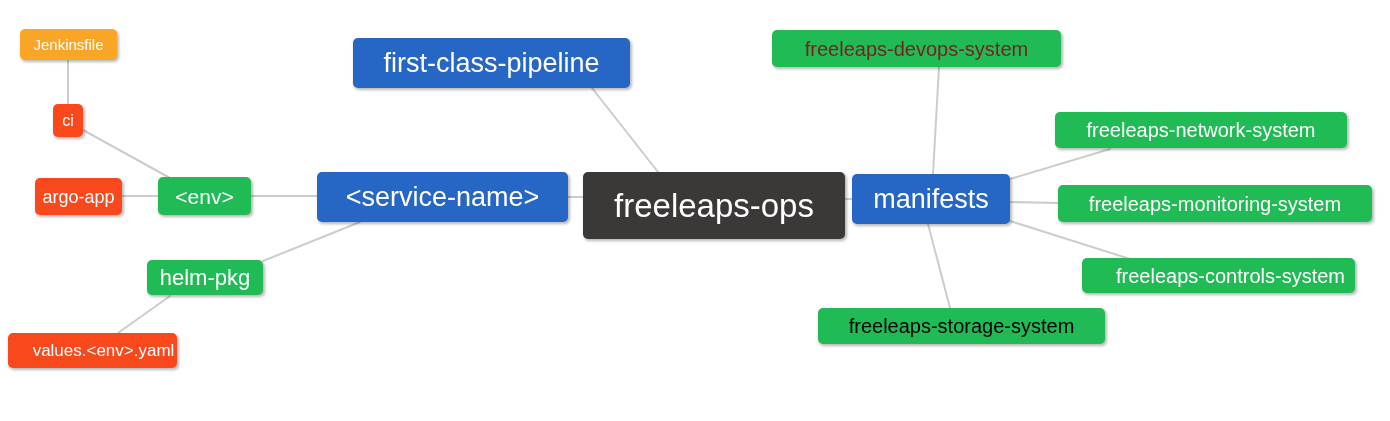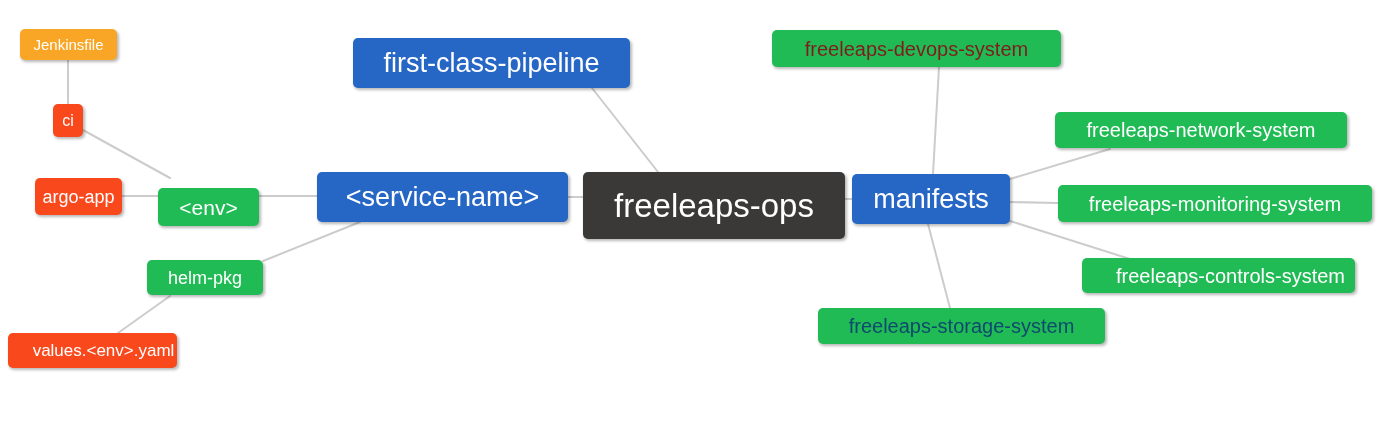--- a/index.html
+++ b/index.html
@@ -57,21 +57,21 @@
       <line x1="1010" y1="221" x2="1130" y2="259" stroke="#CCCCCC" stroke-width="2" stroke-linecap="round"></line>
       <line x1="928" y1="224" x2="950" y2="308" stroke="#CCCCCC" stroke-width="2" stroke-linecap="round"></line>
     </svg>
 <div class="node" style="left: 583px; top: 172px; width: 262px; height: 67px; font-size: 33px; background: rgb(59, 56, 56); color: rgb(255, 255, 255);">freeleaps-ops</div>
     <div class="node" style="left: 315px; top: 38px; width: 277px; height: 50px; font-size: 27px; background: rgb(38, 102, 196); color: rgb(255, 255, 255); margin-left: 38px;">first-class-pipeline</div>
     <div class="node" style="left: 317px; top: 172px; width: 251px; height: 50px; font-size: 27px; background: rgb(38, 102, 196); color: rgb(255, 255, 255);">&lt;service-name&gt;</div>
     <div class="node" style="left: 852px; top: 174px; width: 158px; height: 50px; font-size: 27px; background: rgb(38, 102, 196); color: rgb(255, 255, 255);">manifests</div>
     <div class="node" style="left: 20px; top: 29px; width: 97px; height: 31px; font-size: 15px; background: rgb(249, 165, 37); color: rgb(255, 255, 255);">Jenkinsfile</div>
     <div class="node" style="left: 53px; top: 104px; width: 30px; height: 33px; font-size: 16px; background: rgb(249, 72, 28); color: rgb(255, 255, 255);">ci</div>
     <div class="node" style="left: 35px; top: 178px; width: 87px; height: 37px; font-size: 18px; background: rgb(249, 72, 28); color: rgb(255, 255, 255);">argo-app</div>
-    <div class="node" style="left: 158px; top: 177px; width: 101px; height: 38px; font-size: 21px; background: rgb(33, 187, 85); color: rgb(255, 255, 255); margin-top: 11px;">&lt;env&gt;</div>
-    <div class="node" style="left: 147px; top: 260px; width: 116px; height: 35px; font-size: 18px; background: rgb(33, 187, 85); color: rgb(255, 255, 255);">helm-pkg</div>
+    <div class="node" style="left: 158px; top: 177px; width: 93px; height: 38px; font-size: 21px; background: rgb(33, 187, 85); color: rgb(255, 255, 255);">&lt;env&gt;</div>
+    <div class="node" style="left: 147px; top: 260px; width: 116px; height: 35px; font-size: 22px; background: rgb(33, 187, 85); color: rgb(255, 255, 255);">helm-pkg</div>
     <div class="node" style="left: 8px; top: 333px; width: 169px; height: 35px; font-size: 17px; background: rgb(249, 72, 28); color: rgb(255, 255, 255); padding-left: 22px;">values.&lt;env&gt;.yaml</div>
     <div class="node" style="left: 772px; top: 30px; width: 289px; height: 37px; font-size: 20px; background: rgb(33, 187, 85); color: #7f1d1d;">freeleaps-devops-system</div>
     <div class="node" style="left: 1055px; top: 112px; width: 292px; height: 36px; font-size: 20px; background: rgb(33, 187, 85); color: rgb(255, 255, 255);">freeleaps-network-system</div>
     <div class="node" style="left: 1058px; top: 185px; width: 314px; height: 37px; font-size: 20px; background: rgb(33, 187, 85); color: rgb(255, 255, 255);">freeleaps-monitoring-system</div>
     <div class="node" style="left: 1082px; top: 258px; width: 273px; height: 35px; font-size: 20px; background: rgb(33, 187, 85); color: rgb(255, 255, 255); padding-left: 24px;">freeleaps-controls-system</div>
-    <div class="node" style="left: 818px; top: 308px; width: 287px; height: 36px; font-size: 20px; background: rgb(33, 187, 85); color: #0c4a6e; text-align: center;">freeleaps-storage-system</div>
+    <div class="node" style="left: 818px; top: 308px; width: 287px; height: 36px; font-size: 20px; background: rgb(33, 187, 85); color: #000000; text-align: center;">freeleaps-storage-system</div>
   </div>
 
 </body></html>

